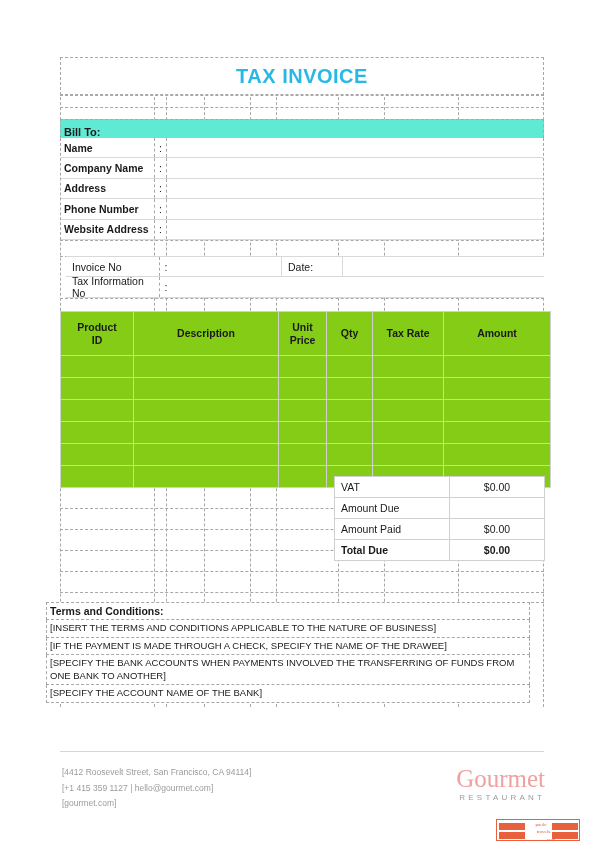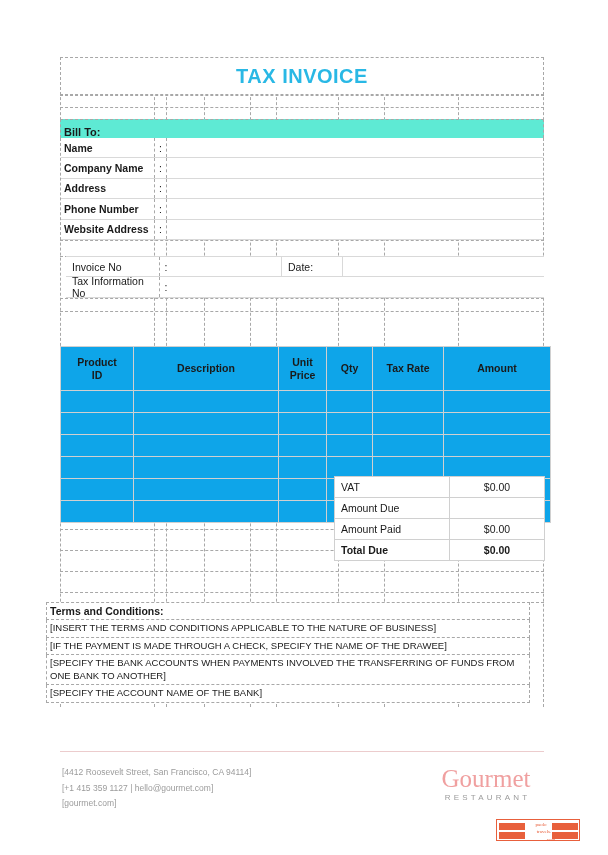--- a/index.html
+++ b/index.html
@@ -185,23 +185,22 @@
     flex: 1;
   }
 
   
   .items {
     position: absolute;
     left: 60px;
     top: 311px;
     width: 484px;
     border-collapse: collapse;
-    background: #0ea5e9;
+    background: #84cc16;
     table-layout: fixed;
-    margin-top: 35px;
   }
   .items th, .items td {
     border: 1px solid #d0d0d0;
     font-size: 10.5px;
     padding: 0;
   }
   .items thead th {
     height: 43px;
     font-weight: bold;
     text-align: center;
@@ -285,21 +284,21 @@
     top: 765px;
     font-size: 8.5px;
     color: #9b9b9b;
     line-height: 1.85;
   }
   .logo-block {
     position: absolute;
     left: 427px;
     top: 766px;
     width: 118px;
-    text-align: center;
+    text-align: right;
   }
   .logo-main {
     font-family: "Liberation Serif", serif;
     font-size: 25px;
     color: #f0a0a0;
     line-height: 1;
     font-weight: normal;
   }
   .logo-sub {
     font-size: 8px;

